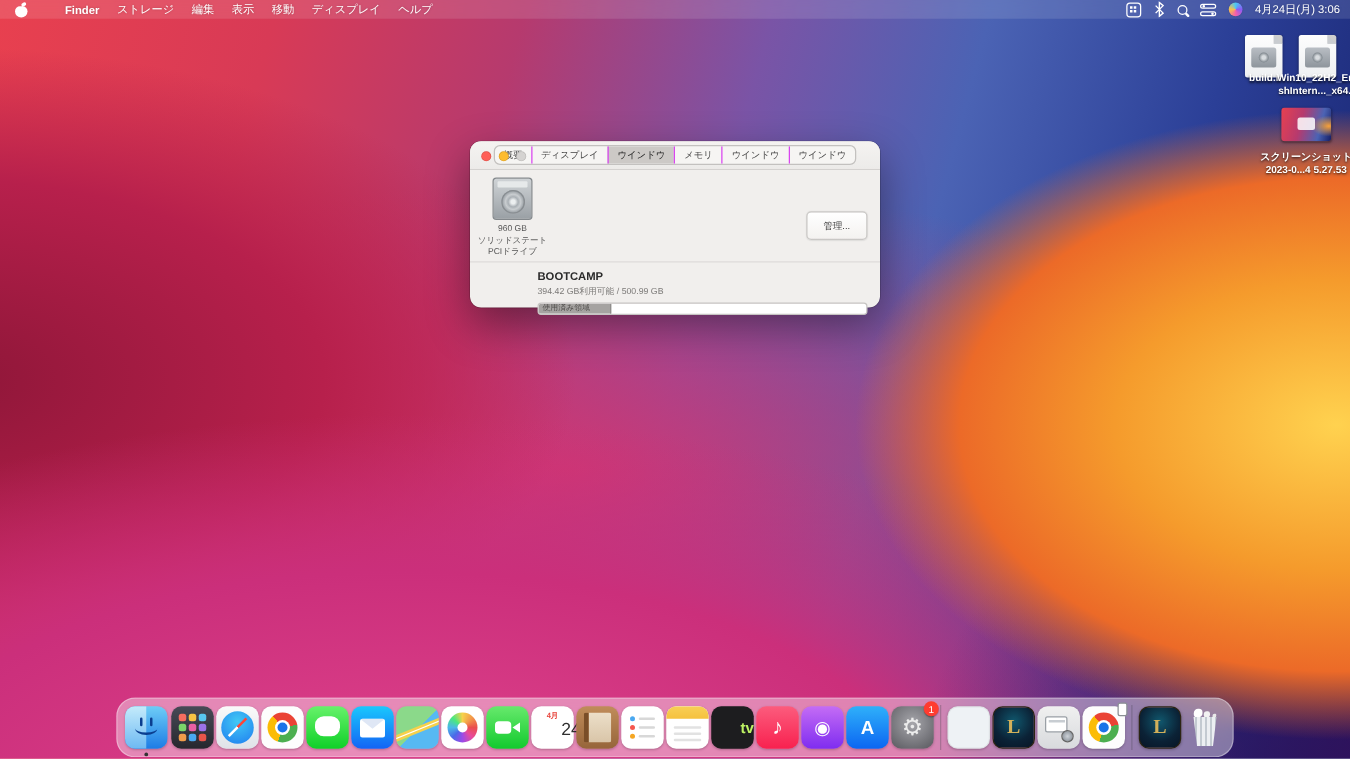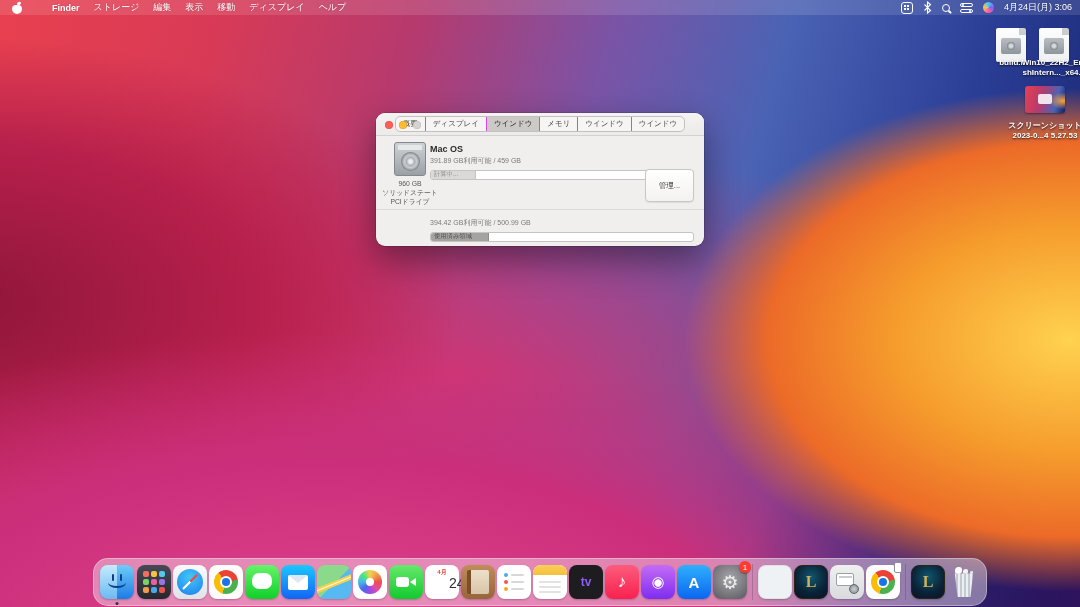--- a/index.html
+++ b/index.html
@@ -70,21 +70,21 @@
     background:radial-gradient(circle,#eceff0 12%,#aab0b5 30%,#c9cdd0 45%,#9aa0a5 65%,#b8bcbf 80%); box-shadow:inset 0 0 0 1px #888d91; }
   .disklabel { margin-top:3px; font-size:6.8px; line-height:9px; color:#555; }
   .vol { position:absolute; left:54px; right:10px; }
   .vol-name { font-size:9px; font-weight:bold; color:#2b2b2b; }
   .vol-detail { font-size:7px; color:#7c7a78; margin-top:1.5px; }
   .stbar { position:relative; height:10px; margin-top:4px; background:#fff; border:1px solid #c6c4c2; border-radius:3px; overflow:hidden; }
   .stfill { position:absolute; left:0; top:0; bottom:0; display:flex; align-items:center; padding-left:3px;
     font-size:6.3px; white-space:nowrap; overflow:hidden; }
   .stfill.calc { background:#dbd9d7; color:#8e8c8a; border-right:1px solid #c6c4c2; }
   .stfill.used { background:#a5a3a1; color:#4e4c4a; border-right:1px solid #8f8d8b; }
-  .manage-btn { position:absolute; right:10px; top:33px; width:49px; height:33px; background:linear-gradient(180deg,#fff,#f4f2f0);
+  .manage-btn { position:absolute; right:10px; top:33px; width:49px; height:23px; background:linear-gradient(180deg,#fff,#f4f2f0);
     border:1px solid #c9c7c5; border-radius:4px; font-size:7.5px; color:#333; display:flex; align-items:center; justify-content:center; box-shadow:0 0.5px 1px rgba(0,0,0,.08); }
   .wdiv { position:absolute; left:0; right:0; top:73px; height:1px; background:#dedcda; }
 
   
   #dock { position:absolute; left:50%; transform:translateX(-50%); bottom:1px; height:48px;
     background:rgba(250,248,252,0.42); backdrop-filter:blur(10px); border:0.5px solid rgba(255,255,255,.35);
     border-radius:15px; display:flex; align-items:center; gap:2px; padding:0 5px; z-index:60; }
   .slot { position:relative; width:36px; height:48px; display:flex; align-items:center; justify-content:center; }
   .dk { position:relative; width:34px; height:34px; border-radius:8px; flex:none; box-shadow:0 1px 2px rgba(0,0,0,.22); }
   .rdot { position:absolute; bottom:1px; left:50%; transform:translateX(-50%); width:3px; height:3px; border-radius:50%; background:#333; }
@@ -122,21 +122,21 @@
   .cal-m { position:absolute; top:3px; width:100%; text-align:center; font-size:6px; color:#e8453c; font-weight:700; }
   .cal-d { position:absolute; top:10px; width:100%; text-align:center; font-size:14px; color:#2f2f2f; font-weight:300;padding-left:24px; }
   .ic-cont { background:linear-gradient(180deg,#c08c5a,#96653a); }
   .bk { position:absolute; inset:5px 6px; background:linear-gradient(180deg,#ecdfc9,#d9c5a8); border-radius:2px; border-left:4px solid #7a4e28; }
   .ic-rem { background:#fff; }
   .rem i { position:absolute; left:7px; width:4px; height:4px; border-radius:50%; }
   .rem b { position:absolute; left:14px; width:13px; height:2px; background:#d8d8d8; border-radius:1px; }
   .ic-notes { background:#fff; overflow:hidden; }
   .nt { position:absolute; top:0; left:0; right:0; height:10px; background:linear-gradient(180deg,#f8cf56,#f5c13e); }
   .nl { position:absolute; left:6px; right:6px; height:1.6px; background:#e2e2e2; border-radius:1px; }
-  .ic-tv { background:#1d1d1f; display:flex; align-items:center; justify-content:center; color:#8b5cf6; font-size:12px; font-weight:700; }
+  .ic-tv { background:#1d1d1f; display:flex; align-items:center; justify-content:flex-end; color:#bef264; font-size:12px; font-weight:700; }
   .ic-music { background:linear-gradient(180deg,#fc5c7d,#f8214f); display:flex; align-items:center; justify-content:center; color:#fff; font-size:17px; }
   .ic-pod { background:linear-gradient(180deg,#c46cf5,#7f2df0); display:flex; align-items:center; justify-content:center; color:#fff; font-size:15px; }
   .ic-as { background:linear-gradient(180deg,#2fb0fa,#0b66f2); display:flex; align-items:center; justify-content:center; color:#fff; font-size:15px; font-weight:700; }
   .ic-set { background:radial-gradient(circle at 50% 40%,#a7a7ac,#58585e); display:flex; align-items:center; justify-content:center; color:#ececec; font-size:19px; }
   .bdg { position:absolute; top:-4px; right:-4px; width:12px; height:12px; border-radius:50%; background:#ff3b30; color:#fff; font-size:8px; display:flex; align-items:center; justify-content:center; box-shadow:0 1px 1px rgba(0,0,0,.3); }
   .ic-blank { background:#eef2f5; box-shadow:inset 0 0 0 1px rgba(0,0,0,.06), 0 1px 2px rgba(0,0,0,.22); }
   .ic-lol { background:radial-gradient(circle at 50% 35%,#10576d 0%,#0b2236 60%,#081526 100%); display:flex; align-items:center; justify-content:center; border:1px solid #2c2514; }
   .ic-lol span { font-family:"Liberation Serif",serif; font-weight:700; font-size:16px; color:#d2b05a; }
   .ic-inst { background:linear-gradient(180deg,#f0f0f0,#d8dadd); }
   .win { position:absolute; left:6px; top:8px; width:18px; height:13px; background:#fff; border:1px solid #9aa0a6; border-radius:2px; }
@@ -216,31 +216,25 @@
     <div class="wbody">
       <div class="diskcol">
         <div class="diskimg"></div>
         <div class="disklabel">
           <span>960 GB</span><br>
           <span>ソリッドステート</span><br>
           <span>PCIドライブ</span>
         </div>
       </div>
 
-      <div class="vol" style="top:8px;">
-        <div class="vol-name">Mac OS</div>
-        <div class="vol-detail">391.89 GB利用可能 / 459 GB</div>
-        <div class="stbar">
-          <div class="stfill calc" style="width: 17%;">計算中...</div>
-        </div>
-      </div>
       <div class="manage-btn">管理...</div>
       <div class="wdiv"></div>
 
       <div class="vol" style="top:80px;">
+        <div class="vol-name">BOOTCAMP</div>
         <div class="vol-detail">394.42 GB利用可能 / 500.99 GB</div>
         <div class="stbar">
           <div class="stfill used" style="width: 22%;">使用済み領域</div>
         </div>
       </div>
     </div>
   </div>
 
   <div id="dock">
     <div class="slot">

